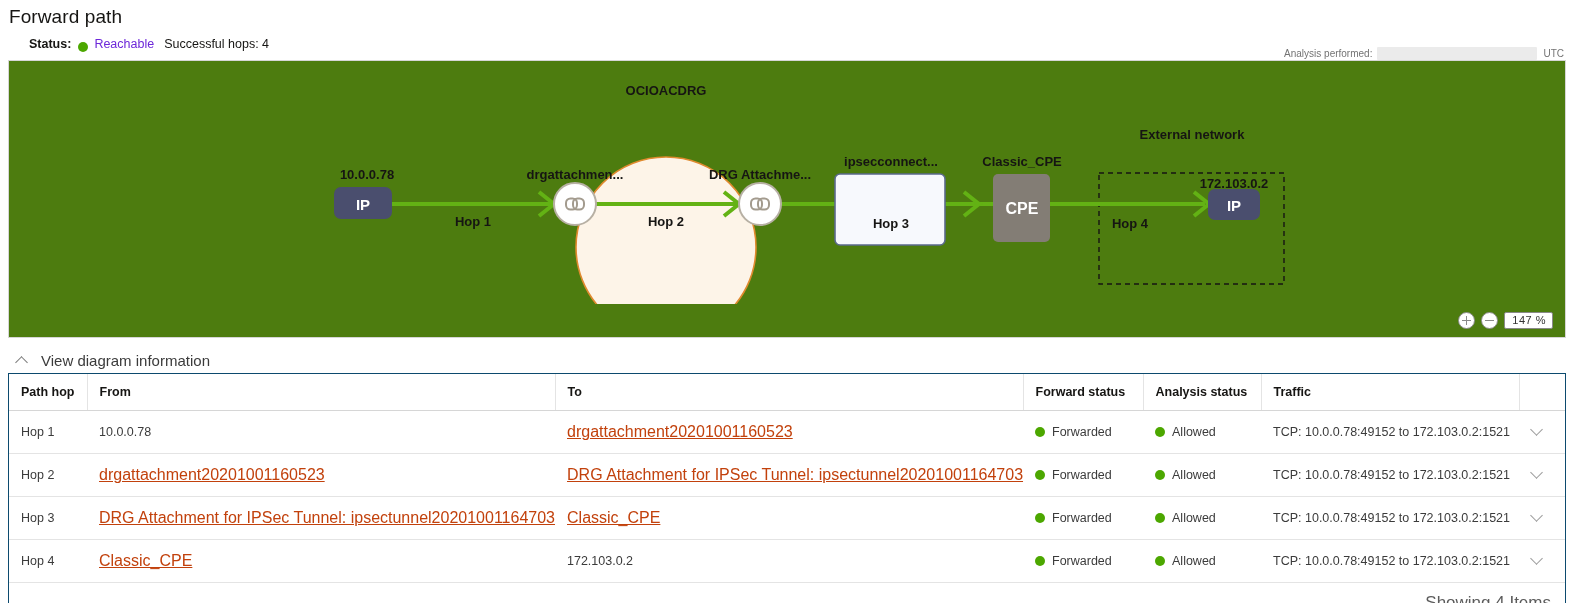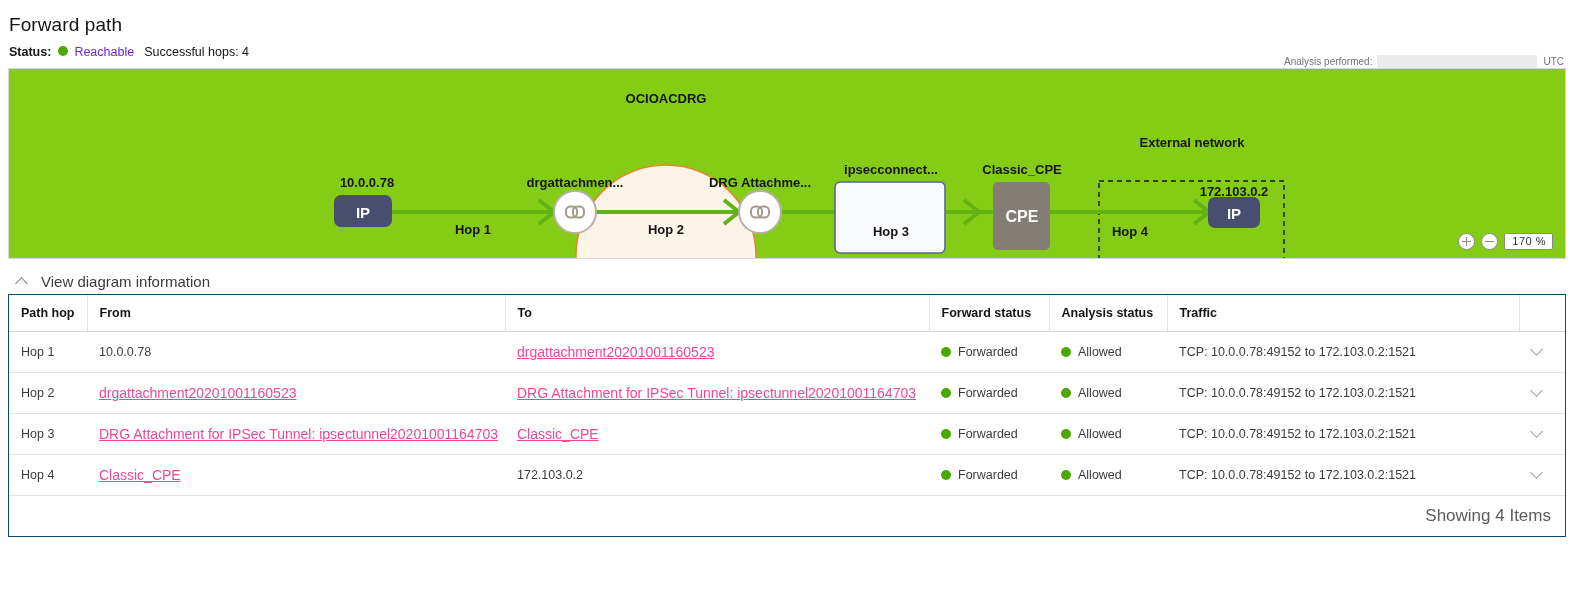--- a/index.html
+++ b/index.html
@@ -9,29 +9,30 @@
     font-family: "Liberation Sans", sans-serif;
     color: #161513;
     overflow: hidden;
   }
 
   
   .page-title {
     font-size: 19px;
     font-weight: 400;
     color: #161513;
-    padding: 14px 0 0 9px;
+    padding: 6px 0 0 9px;
     letter-spacing: .1px;
   }
   .status-bar {
     display: flex;
-    align-items: flex-start;
+    align-items: flex-end;
     padding: 9px 10px 0 9px;
     font-size: 12.5px;
     position: relative;
+    margin-left: 20px;
   }
   .status-label { font-weight: bold; color: #161513; }
   .dot {
     display: inline-block;
     width: 10px; height: 10px;
     border-radius: 50%;
     background: #4ca700;
     margin: 0 6px 0 7px;
     position: relative; top: 1px;
   }
@@ -49,23 +50,23 @@
     width: 160px; height: 13px;
     background: #ebebeb;
     margin: 0 6px 0 5px;
     border-radius: 1px;
   }
 
   
   .diagram-panel {
     margin: 9px 8px 0 8px;
     border: 1px solid #d6d6d6;
-    height: 191px;
+    height: 278px;
     position: relative;
-    background: #84cc16;
+    background: #4d7c0f;
     overflow: hidden;
   }
   .zoom-controls {
     position: absolute;
     right: 12px; bottom: 8px;
     display: flex; align-items: center; gap: 6px;
   }
   .zc-btn {
     width: 17px; height: 17px;
     border: 1px solid #8a8a8a;
@@ -144,24 +145,24 @@
   }
   tbody tr:last-child td { border-bottom: 1px solid #e4e4e4; }
   .c-hop   { width: 78px; }
   .c-from  { width: 418px; }
   .c-to    { width: 424px; }
   .c-route { width: 120px; }
   .c-sec   { width: 118px; }
   .c-traffic { }
   .c-exp   { width: 46px; }
   a.link {
-    color: #ec4899;
+    color: #c2410c;
     text-decoration: underline;
     cursor: pointer;
-    font-size: 14px;
+    font-size: 16px;
   }
   .pill { display: inline-flex; align-items: center; }
   .pill .dot { margin: 0 7px 0 0; top: 0; }
   .chev-down {
     width: 13px; height: 13px; position: relative;
     display: inline-block; cursor: pointer;
   }
   .chev-down::before {
     content: "";
     position: absolute; left: 1px; top: 1px;
@@ -259,21 +260,21 @@
     <g>
       <text x="1225" y="127" text-anchor="middle" font-family="Liberation Sans, sans-serif" font-size="13" font-weight="bold" fill="#161513">172.103.0.2</text>
       <rect x="1199" y="128" width="52" height="31" rx="7" fill="#4a4e6e"></rect>
       <text x="1225" y="150" text-anchor="middle" font-family="Liberation Sans, sans-serif" font-size="15" font-weight="bold" fill="#ffffff">IP</text>
     </g>
   </svg>
 
   <div class="zoom-controls">
     <div class="zc-btn zc-plus"></div>
     <div class="zc-btn"></div>
-    <div class="zoom-value">170  %</div>
+    <div class="zoom-value">147  %</div>
   </div>
 </div>
 
 <div class="collapse-row">
   <span class="chevron-up"></span>
   <span class="collapse-label">View diagram information</span>
 </div>
 
 <div class="table-wrap">
   <table>

